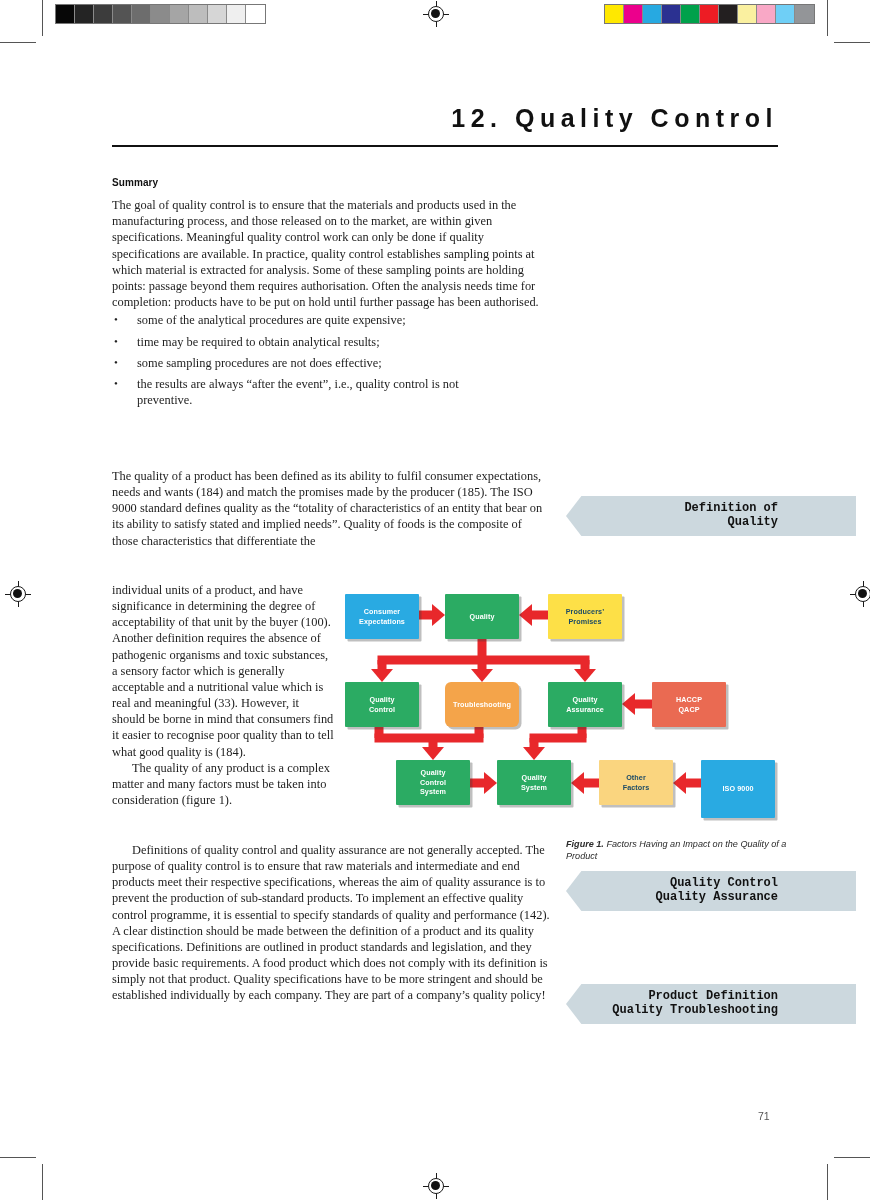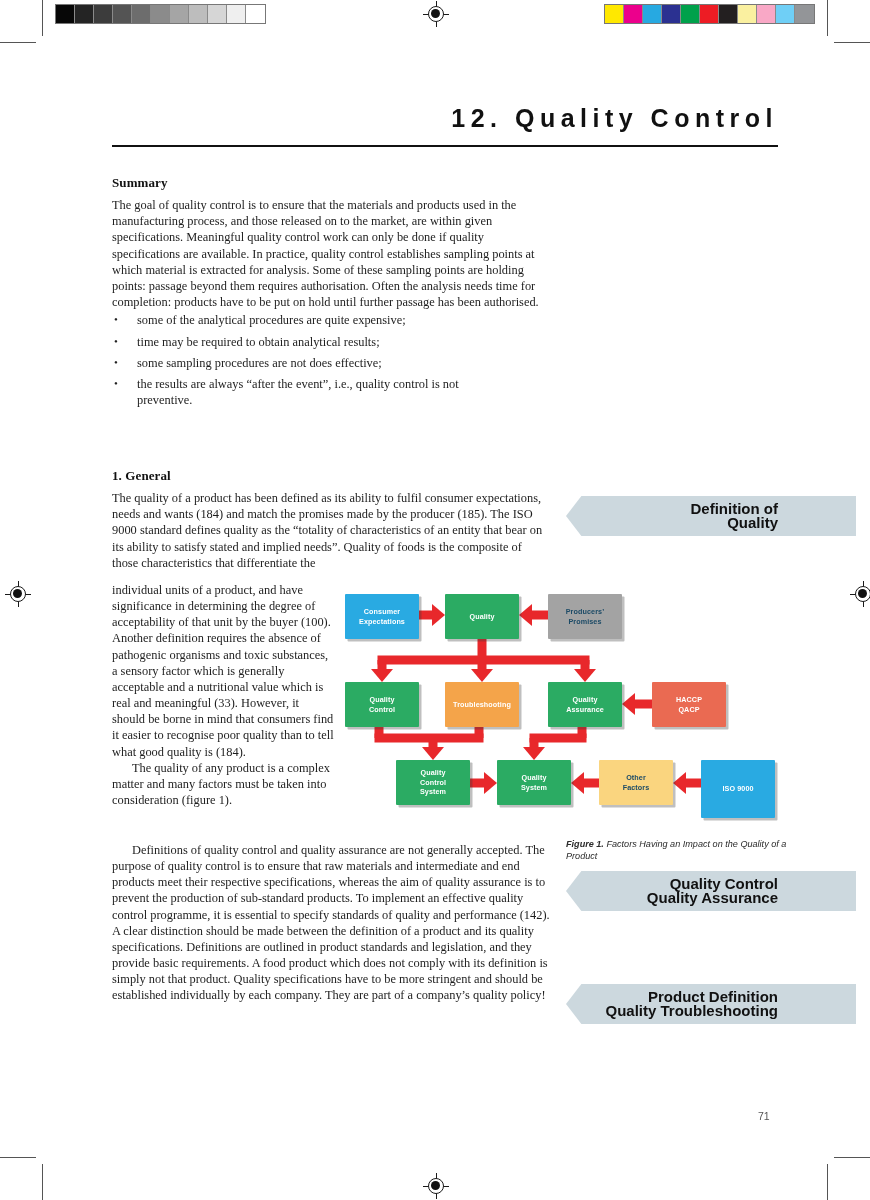--- a/index.html
+++ b/index.html
@@ -91,23 +91,23 @@
   .col {
     position: absolute;
     left: 112px;
     font-family: "Liberation Serif", serif;
     font-size: 12.4px;
     line-height: 16.15px;
     color: #1d1d1d;
     text-align: left;
   }
   .h-sec {
-    font-family: Liberation Serif, serif;
+    font-family: Liberation Sans, sans-serif;
     font-weight: bold;
-    font-size: 13px;
+    font-size: 10px;
     color: #111;
     margin: 0 0 6px 0;
     letter-spacing: 0.1px;
   }
   .para { margin: 0; }
   .para.indent { text-indent: 20px; }
 
   ul.bullets {
     list-style: none;
     margin: 2px 0 0 0;
@@ -125,23 +125,23 @@
     top: -1px;
     font-size: 11px;
     color: #222;
   }
 
   
   .callout {
     position: absolute;
     background: #ccd8de;
     color: #111;
-    font-family: Liberation Sans, sans-serif;
+    font-family: Liberation Mono, monospace;
     font-weight: bold;
-    font-size: 15px;
+    font-size: 12px;
     line-height: 13.6px;
     text-align: right;
     display: flex;
     align-items: center;
     justify-content: flex-end;
     padding-right: 78px;
     box-sizing: border-box;
     clip-path: polygon(0% 50%, 5.3% 0%, 100% 0%, 100% 100%, 5.3% 100%);
   }
 
@@ -284,21 +284,20 @@
     <p class="para">The goal of quality control is to ensure that the materials and products used in the manufacturing process, and those released on to the market, are within given specifications. Meaningful quality control work can only be done if quality specifications are available. In practice, quality control establishes sampling points at which material is extracted for analysis. Some of these sampling points are holding points: passage beyond them requires authorisation. Often the analysis needs time for completion: products have to be put on hold until further passage has been authorised.</p>
     <ul class="bullets">
       <li>some of the analytical procedures are quite expensive;</li>
       <li>time may be required to obtain analytical results;</li>
       <li>some sampling procedures are not does effective;</li>
       <li style="width:322px;">the results are always “after the event”, i.e., quality control is not preventive.</li>
     </ul>
   </div>
 
   <div class="col" style="top:468px;width:438px;">
-    <div class="h-sec">1. General</div>
     <p class="para">The quality of a product has been defined as its ability to fulfil consumer expectations, needs and wants (184) and match the promises made by the producer (185). The ISO 9000 standard defines quality as the “totality of characteristics of an entity that bear on its ability to satisfy stated and implied needs”. Quality of foods is the composite of those characteristics that differentiate the</p>
   </div>
 
   <div class="col" style="top:582px;width:222px;">
     <p class="para">individual units of a product, and have significance in determining the degree of acceptability of that unit by the buyer (100). Another definition requires the absence of pathogenic organisms and toxic substances, a sensory factor which is generally acceptable and a nutritional value which is real and meaningful (33). However, it should be borne in mind that consumers find it easier to recognise poor quality than to tell what good quality is (184).</p>
     <p class="para indent">The quality of any product is a complex matter and many factors must be taken into consideration (figure 1).</p>
   </div>
 
   <div class="col" style="top:842px;width:438px;">
     <p class="para indent">Definitions of quality control and quality assurance are not generally accepted. The purpose of quality control is to ensure that raw materials and intermediate and end products meet their respective specifications, whereas the aim of quality assurance is to prevent the production of sub-standard products. To implement an effective quality control programme, it is essential to specify standards of quality and performance (142). A clear distinction should be made between the definition of a product and its quality specifications. Definitions are outlined in product standards and legislation, and they provide basic requirements. A food product which does not comply with its definition is simply not that product. Quality specifications have to be more stringent and should be established individually by each company. They are part of a company’s quality policy!</p>
@@ -364,33 +363,33 @@
           <div>
             <span>Consumer</span>
             <span>Expectations</span>
           </div>
         </div>
         <div class="node" style="left: 104px; top: 6px; width: 74px; height: 45px; background: rgb(43, 171, 99);">
           <div>
             <span>Quality</span>
           </div>
         </div>
-        <div class="node" style="left: 207px; top: 6px; width: 74px; height: 45px; background: #a3a3a3; color: rgb(27, 74, 102);">
+        <div class="node" style="left: 207px; top: 6px; width: 74px; height: 45px; background: #fde047; color: rgb(27, 74, 102);">
           <div>
             <span>Producers’</span>
             <span>Promises</span>
           </div>
         </div>
         <div class="node" style="left: 4px; top: 94px; width: 74px; height: 45px; background: rgb(43, 171, 99);">
           <div>
             <span>Quality</span>
             <span>Control</span>
           </div>
         </div>
-        <div class="node" style="left: 104px; top: 94px; width: 74px; height: 45px; background: rgb(244, 164, 74);">
+        <div class="node" style="left: 104px; top: 94px; width: 74px; height: 45px; background: rgb(244, 164, 74); border-radius: 6px;">
           <div>
             <span>Troubleshooting</span>
           </div>
         </div>
         <div class="node" style="left: 207px; top: 94px; width: 74px; height: 45px; background: rgb(43, 171, 99);">
           <div>
             <span>Quality</span>
             <span>Assurance</span>
           </div>
         </div>

